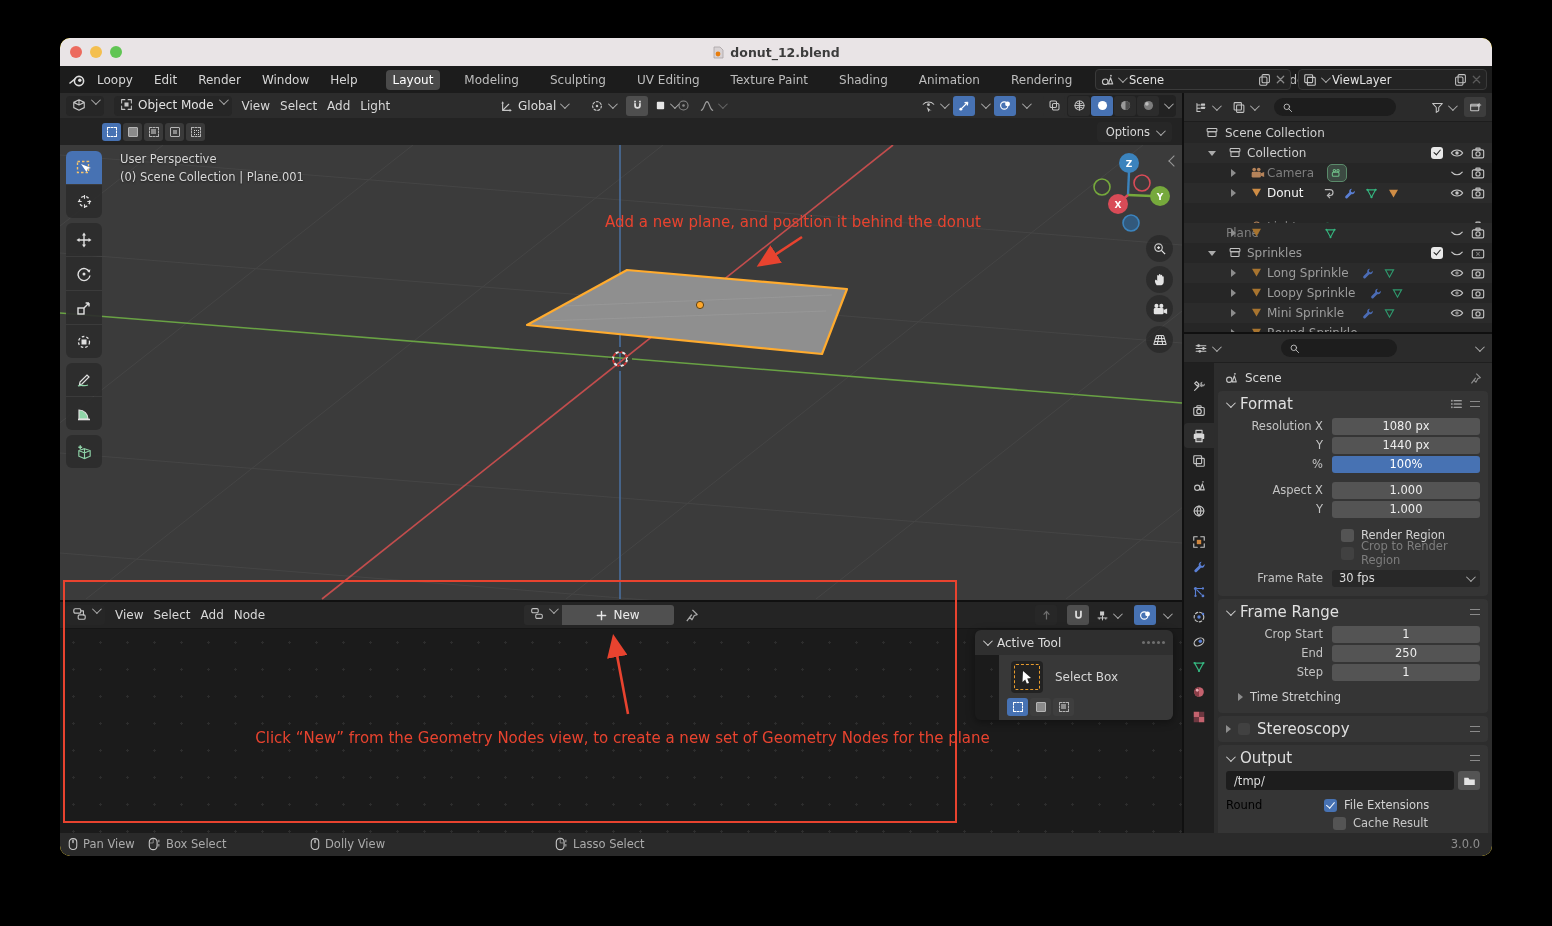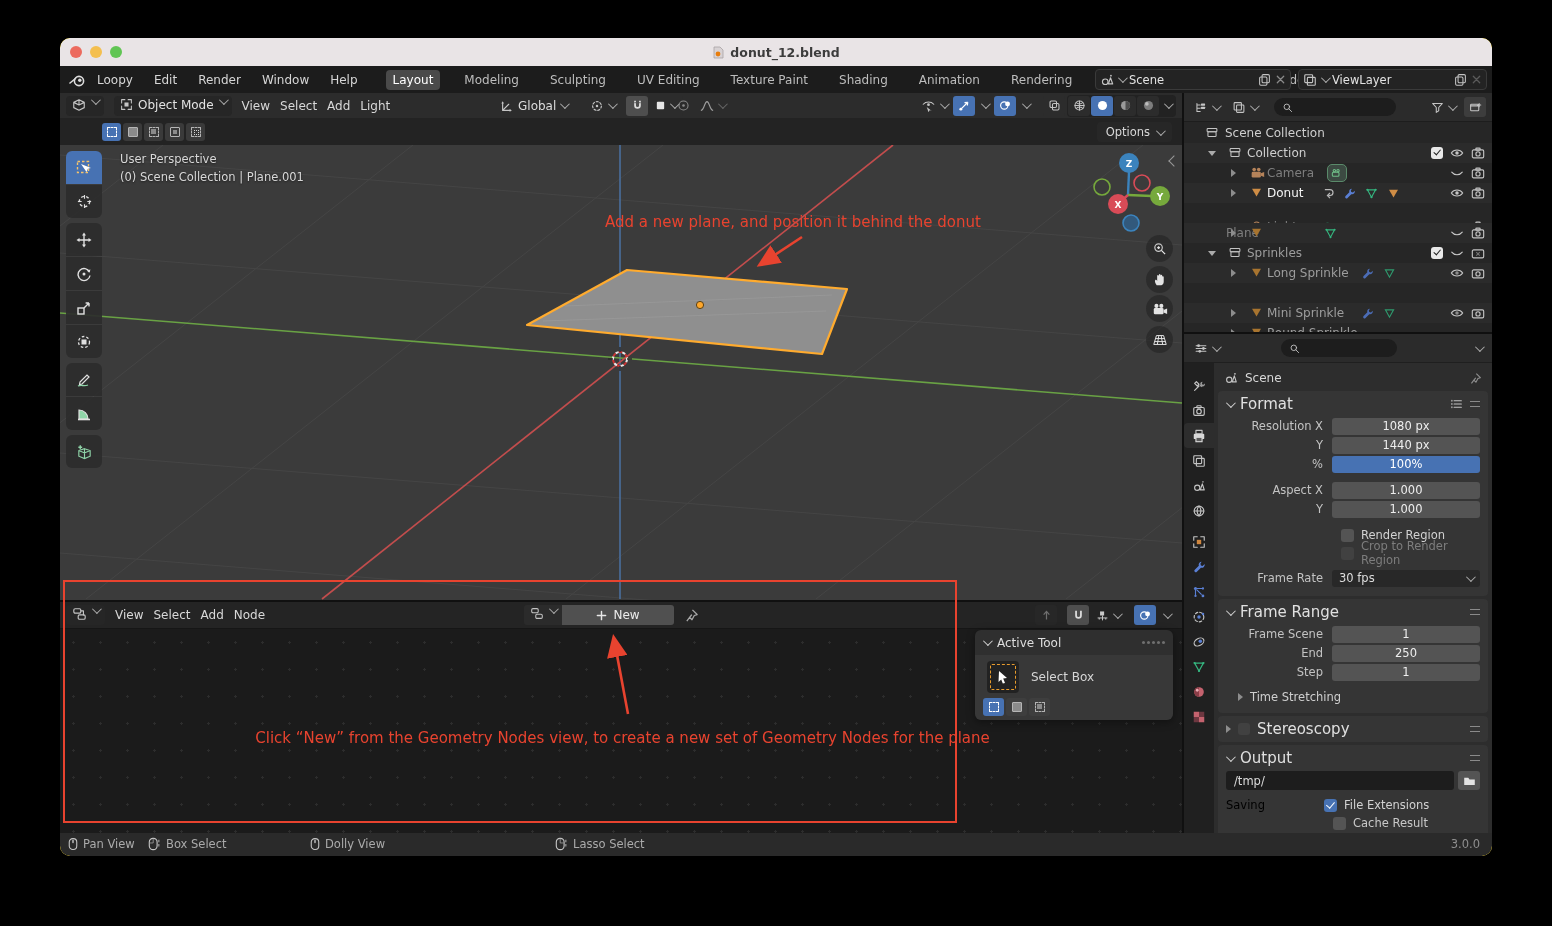--- a/index.html
+++ b/index.html
@@ -62,21 +62,21 @@
   .optbtn{position:absolute;right:10px;top:3px;height:20px;background:rgba(40,40,40,.85);border-radius:4px;
           display:flex;align-items:center;gap:6px;padding:0 9px;font-size:11.5px;color:#d8d8d8;}
   
   .node{position:absolute;left:0;top:509px;width:1122px;height:231px;background:#1b1b1b;}
   .node-header{position:absolute;left:0;top:0;width:100%;height:27px;background:#242424;display:flex;align-items:center;padding:0 6px;gap:10px;border-bottom:1px solid #161616;}
   .node-canvas{position:absolute;left:0;top:27px;width:100%;height:204px;background:#1b1b1b;
        background-image:radial-gradient(circle,#2d2d2d 1px,transparent 1.3px);background-size:27px 27px;}
   .newbtn{display:flex;align-items:center;justify-content:center;gap:6px;width:112px;height:20px;background:#505050;border-radius:0 3px 3px 0;font-size:12px;color:#ececec;}
   .atool{position:absolute;left:915px;top:28px;width:198px;height:90px;border-radius:6px;overflow:hidden;box-shadow:0 2px 8px rgba(0,0,0,.4);}
   .atool-h{height:25px;background:#2f2f2f;display:flex;align-items:center;gap:7px;padding:0 8px;font-size:12px;color:#dedede;}
-  .atool-b{height:65px;background:#383838;position:relative;}
+  .atool-b{height:65px;background:#383838;position:relative;margin-left:24px;}
   
   .outliner{position:absolute;left:1124px;top:0;width:308px;height:239px;background:#262626;overflow:hidden;}
   .ol-header{position:absolute;left:0;top:0;width:100%;height:29px;background:#2b2b2b;display:flex;align-items:center;padding:0 6px;gap:5px;border-bottom:1px solid #1d1d1d;}
   .search{display:flex;align-items:center;gap:5px;background:#1d1d1d;border-radius:10px;height:18px;padding:0 8px;}
   .ol-row{position:absolute;left:0;width:100%;height:20px;display:flex;align-items:center;font-size:12px;color:#cfcfcf;}
   .ol-row.alt{background:#2b2b2b;}
   .ol-row .lbl{margin-left:5px;}
   .ol-row .dim{color:#7e7e7e;}
   .ol-row .sel{color:#f3f3f3;}
   .ol-row .mid{color:#9d9d9d;}
@@ -810,20 +810,43 @@
           <svg class="ic" width="14" height="12" viewBox="0 0 16 12">
             <path d="M1.5 6 C4.5 1.5 11.5 1.5 14.5 6 C11.5 10.5 4.5 10.5 1.5 6 Z" class="st" stroke="#8b8b8b"></path>
                 <circle cx="8" cy="6" r="2" fill="#8b8b8b"></circle>
           </svg>
           <svg class="ic" width="14" height="12" viewBox="0 0 16 13">
             <rect x="1.5" y="3" width="13" height="9" rx="1.5" class="st" stroke="#8b8b8b"></rect>
                 <circle cx="8" cy="7.5" r="2.4" class="st" stroke="#8b8b8b"></circle>
           </svg>
         </span>
       </div>
+      <div class="ol-row" style="top:190px;">
+        <span class="disc-r olpos" style="left:47px;top:6px;"></span>
+        <svg class="ic olpos" style="left:66px;" width="13" height="13" viewBox="0 0 16 16">
+              <path d="M2.5 3.5 h11 L8 13 Z" fill="#a8742f"></path>
+            </svg>
+        <span class="lbl mid" style="margin-left:83px;">Loopy Sprinkle</span>
+        <svg class="ic olpos" style="left:185px;top:4px;" width="13" height="13" viewBox="0 0 16 16">
+          <path d="M11 2 a3.4 3.4 0 0 0-3.2 4.5 L3.2 11 a1.7 1.7 0 1 0 2.4 2.4 L10.2 8.8 A3.4 3.4 0 0 0 14.4 4.6 l-2.2 2.2 -2 -0.6 -0.6 -2 z" fill="#4b6cb5"></path>
+        </svg>
+        <svg class="ic olpos" style="left:207px;top:4px;" width="13" height="13" viewBox="0 0 16 16">
+          <path d="M3 3.5 h10 L8 12.5 Z" fill="none" stroke="#2f9a6e" stroke-width="1.4"></path>
+        </svg>
+        <span class="ol-right">
+          <svg class="ic" width="14" height="12" viewBox="0 0 16 12">
+            <path d="M1.5 6 C4.5 1.5 11.5 1.5 14.5 6 C11.5 10.5 4.5 10.5 1.5 6 Z" class="st" stroke="#8b8b8b"></path>
+                <circle cx="8" cy="6" r="2" fill="#8b8b8b"></circle>
+          </svg>
+          <svg class="ic" width="14" height="12" viewBox="0 0 16 13">
+            <rect x="1.5" y="3" width="13" height="9" rx="1.5" class="st" stroke="#8b8b8b"></rect>
+                <circle cx="8" cy="7.5" r="2.4" class="st" stroke="#8b8b8b"></circle>
+          </svg>
+        </span>
+      </div>
       <div class="ol-row alt" style="top:210px;">
         <span class="disc-r olpos" style="left:47px;top:6px;"></span>
         <svg class="ic olpos" style="left:66px;" width="13" height="13" viewBox="0 0 16 16">
               <path d="M2.5 3.5 h11 L8 13 Z" fill="#a8742f"></path>
             </svg>
         <span class="lbl mid" style="margin-left:83px;">Mini Sprinkle</span>
         <svg class="ic olpos" style="left:177px;top:4px;" width="13" height="13" viewBox="0 0 16 16">
           <path d="M11 2 a3.4 3.4 0 0 0-3.2 4.5 L3.2 11 a1.7 1.7 0 1 0 2.4 2.4 L10.2 8.8 A3.4 3.4 0 0 0 14.4 4.6 l-2.2 2.2 -2 -0.6 -0.6 -2 z" fill="#4b6cb5"></path>
         </svg>
         <svg class="ic olpos" style="left:199px;top:4px;" width="13" height="13" viewBox="0 0 16 16">
@@ -1038,21 +1061,21 @@
         </div>
 
         <div class="panel">
           <div class="panel-h">
             <span class="caret" style="border-color:#cfcfcf;"></span>
             <span>Frame Range</span>
             <span class="sp"></span>
                 <span class="eq"></span>
           </div>
           <div class="prow">
-            <span class="plbl">Frame Scene</span>
+            <span class="plbl">Crop Start</span>
             <span class="pfield">1</span>
           </div>
           <div class="prow">
             <span class="plbl">End</span>
             <span class="pfield">250</span>
           </div>
           <div class="prow">
             <span class="plbl">Step</span>
             <span class="pfield">1</span>
           </div>
@@ -1082,21 +1105,21 @@
           </div>
           <div style="display:flex;align-items:center;gap:4px;margin-bottom:6px;">
             <span style="flex:1;height:19px;background:#1d1d1d;border-radius:3px;color:#dcdcdc;display:flex;align-items:center;padding:0 8px;">/tmp/</span>
             <span class="tgl" style="background:#545454;height:19px;">
               <svg class="ic" width="13" height="12" viewBox="0 0 16 14">
                 <path d="M1.5 3 h5 l1.5 2 h6.5 v7 h-13 z" fill="#e3e3e3"></path>
               </svg>
             </span>
           </div>
           <div style="display:flex;align-items:center;height:18px;">
-            <span class="plbl" style="width:98px;">Saving</span>
+            <span class="plbl" style="width:98px;">Round</span>
             <span class="cb on"></span>
             <span style="margin-left:7px;color:#d2d2d2;">File Extensions</span>
           </div>
           <div style="display:flex;align-items:center;height:18px;margin-left:107px;">
             <span class="cb"></span>
             <span style="margin-left:7px;color:#c8c8c8;">Cache Result</span>
           </div>
         </div>
       </div>
     </div>

